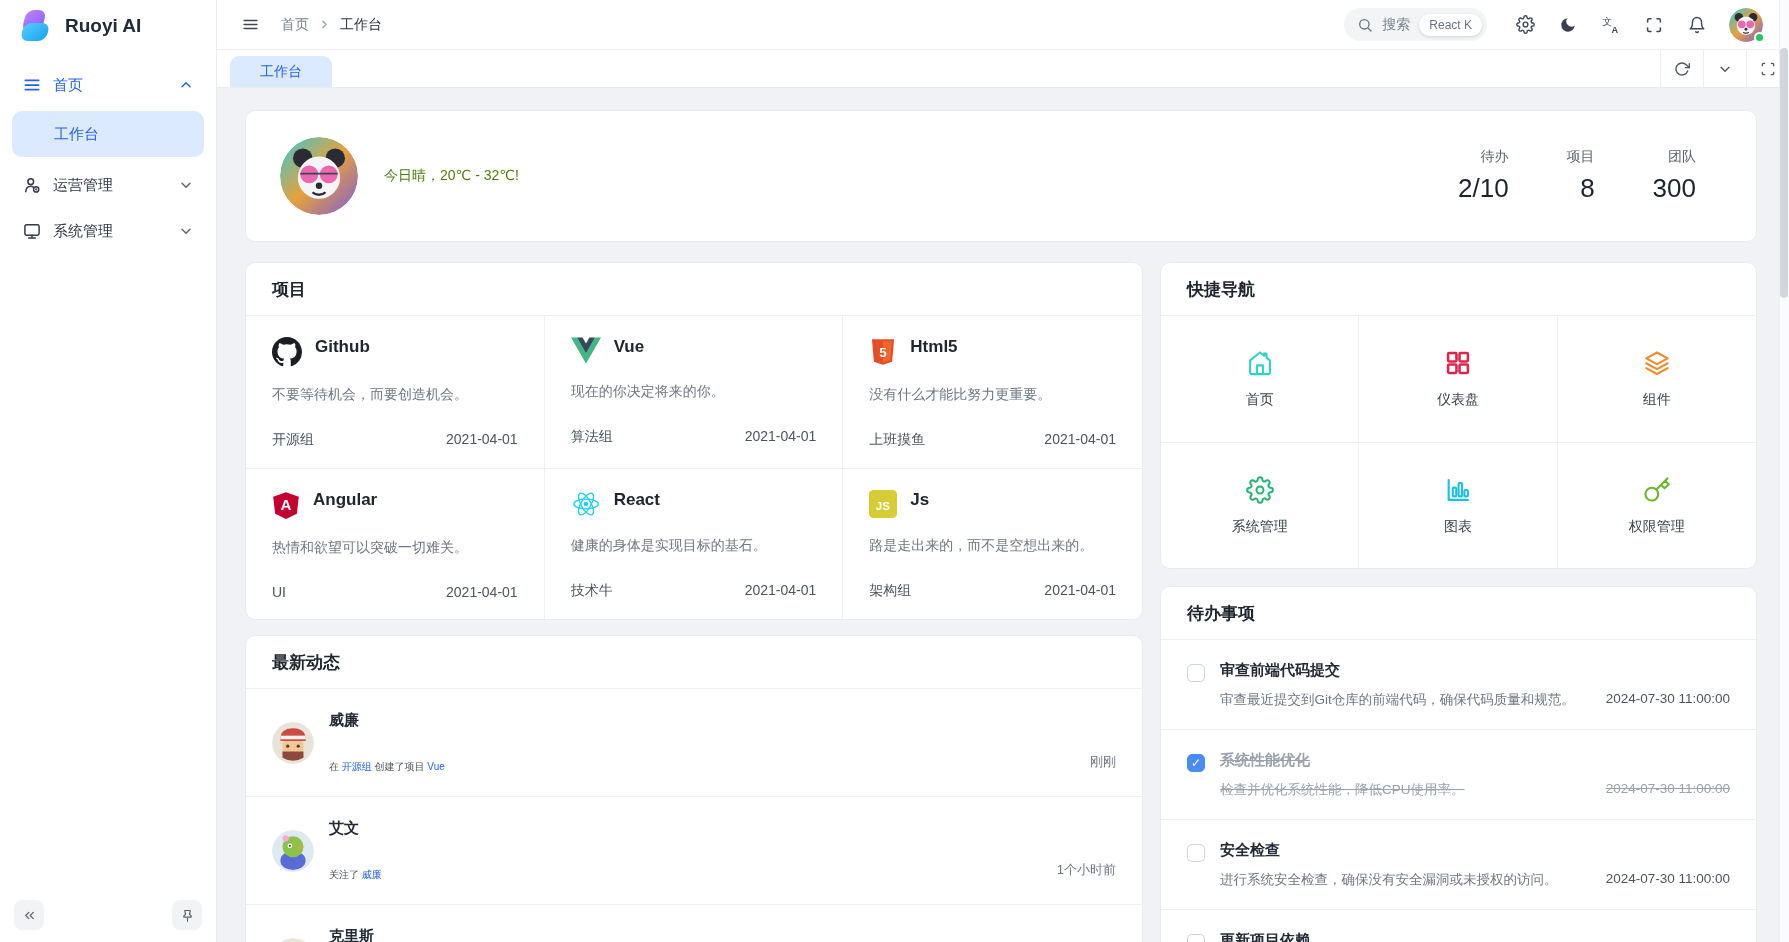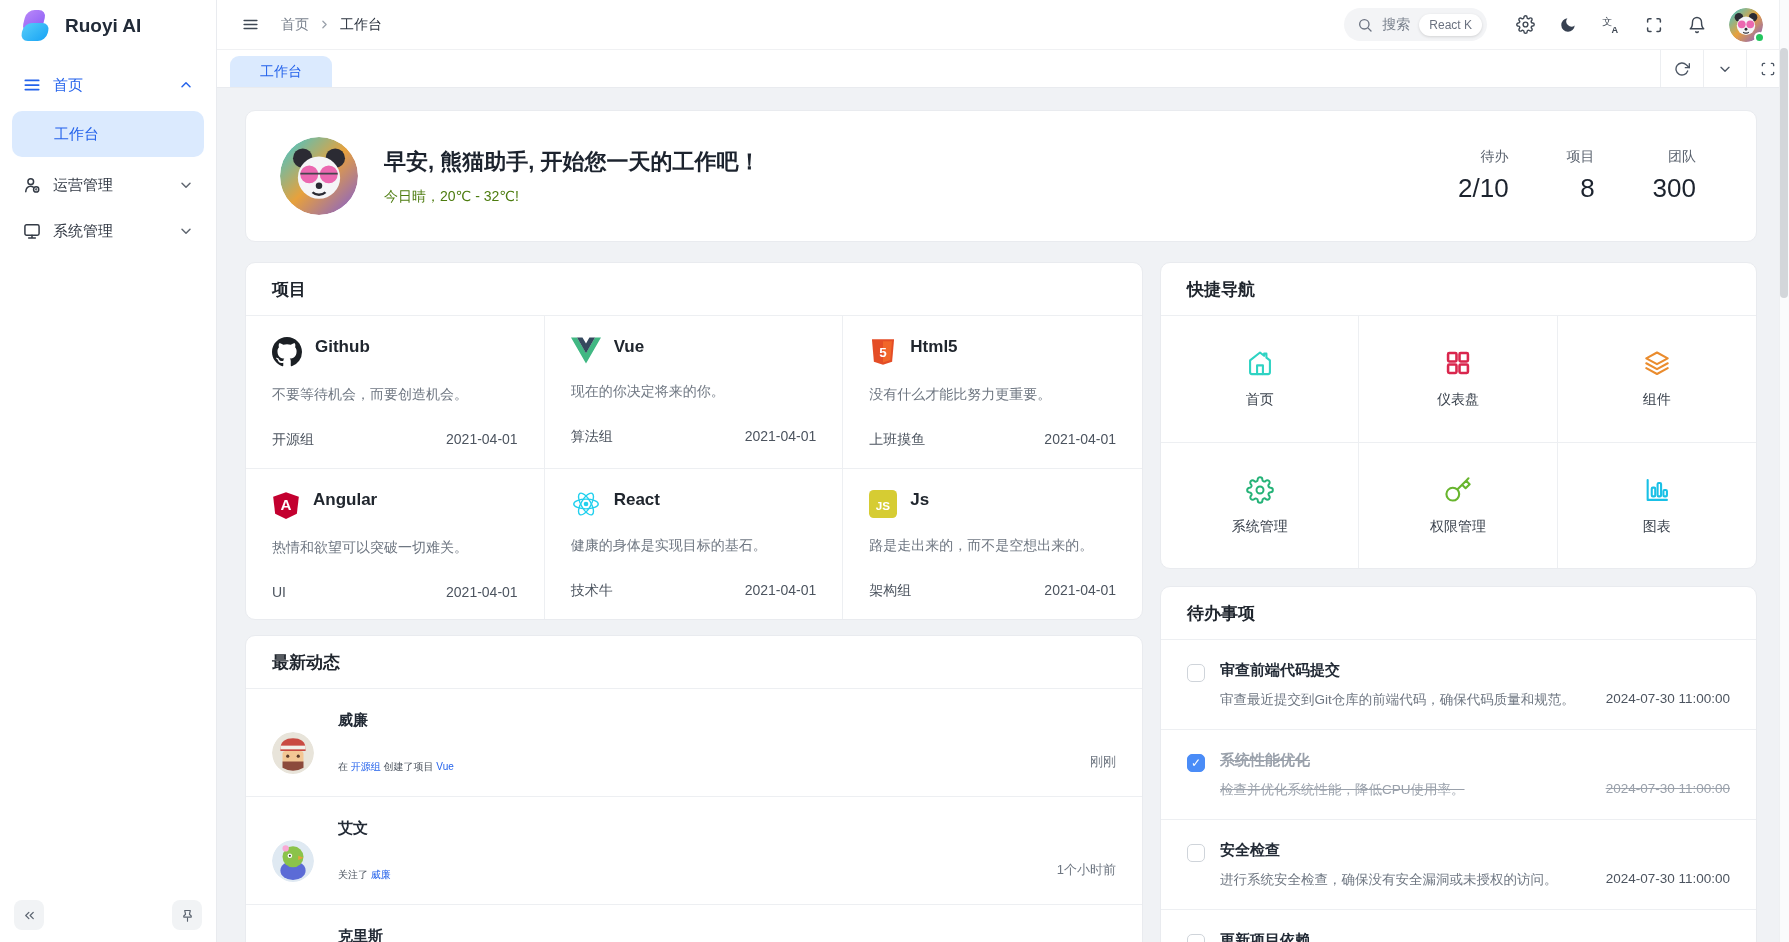--- a/index.html
+++ b/index.html
@@ -87,21 +87,21 @@
   .todo-item:not(:last-child) { border-bottom:1px solid #edeff2; }
   .todo-check { width:18px; height:18px; border:1.5px solid #cfd4da; border-radius:5px; background:#fff; margin-top:3px; flex-shrink:0; cursor:pointer; padding:0; color:#fff; font-size:12px; line-height:1; display:flex; align-items:center; justify-content:center; }
   .todo-check.checked { background:#4a8cf7; border-color:#4a8cf7; }
   .todo-body { flex:1; min-width:0; }
   .todo-title { font-size:15px; font-weight:bold; color:#222a35; margin-bottom:11px; }
   .todo-row { display:flex; justify-content:space-between; gap:18px; }
   .todo-desc { font-size:13.5px; color:#6f7782; }
   .todo-time { font-size:13.5px; color:#4c545f; white-space:nowrap; }
   .todo-item.done .todo-title, .todo-item.done .todo-desc, .todo-item.done .todo-time { color:#9aa1ab; text-decoration:line-through; }
 
-  .act-item { display:flex; gap:24px; padding:22px 26px; align-items:flex-end; }
+  .act-item { display:flex; gap:15px; padding:22px 26px; align-items:center; }
   .act-item:not(:last-child) { border-bottom:1px solid #edeff2; }
   .act-avatar { width:42px; height:42px; border-radius:50%; overflow:hidden; flex-shrink:0; }
   .act-body { flex:1; min-width:0; }
   .act-name { font-size:15px; font-weight:bold; color:#222a35; margin-bottom:13px; }
   .act-line { font-size:10px; color:#4c545f;margin-top:30px; }
   .act-link { color:#2563eb; cursor:pointer; }
   .act-time { font-size:13px; color:#6f7782; white-space:nowrap; align-self:flex-end; margin-bottom:3px; }
 
   
   .pagescroll { position:fixed; top:0; right:0; width:10px; height:100%; background:#fafbfc; border-left:1px solid #eef0f2; }
@@ -293,21 +293,20 @@
               <circle cx="34" cy="13" r="6" fill="#2b2b33"></circle>
               <circle cx="24" cy="25" r="13" fill="#f5f5f7"></circle>
               <circle cx="18" cy="23" r="5.5" fill="#e94fa3" opacity=".85"></circle>
               <circle cx="30" cy="23" r="5.5" fill="#e94fa3" opacity=".85"></circle>
               <path d="M12.5 22.5h23" stroke="#44444e" stroke-width="1"></path>
               <circle cx="24" cy="30" r="2" fill="#2b2b33"></circle>
               <path d="M20 34c2 2 6 2 8 0" stroke="#2b2b33" stroke-width="1.5" fill="none"></path>
             </svg>
         </span>
         <div>
-          <h2 class="w-title">早安, 熊猫助手, 开始您一天的工作吧！</h2>
           <div class="w-sub">今日晴，20℃ - 32℃!</div>
         </div>
         <div class="w-stats">
           <div class="stat">
             <div class="sl">待办</div>
             <div class="sv">2/10</div>
           </div>
           <div class="stat">
             <div class="sl">项目</div>
             <div class="sv">8</div>
@@ -520,34 +519,34 @@
 
               <div class="qn-cell">
                 <svg width="28" height="28" viewBox="0 0 24 24" fill="none" stroke="#24b277" stroke-width="1.7" stroke-linecap="round" stroke-linejoin="round">
                     <circle cx="12" cy="12" r="3"></circle>
                     <path d="M19.4 15a1.65 1.65 0 0 0 .33 1.82l.06.06a2 2 0 0 1 0 2.83 2 2 0 0 1-2.83 0l-.06-.06a1.65 1.65 0 0 0-1.82-.33 1.65 1.65 0 0 0-1 1.51V21a2 2 0 0 1-2 2 2 2 0 0 1-2-2v-.09A1.65 1.65 0 0 0 9 19.4a1.65 1.65 0 0 0-1.82.33l-.06.06a2 2 0 0 1-2.83 0 2 2 0 0 1 0-2.83l.06-.06a1.65 1.65 0 0 0 .33-1.82 1.65 1.65 0 0 0-1.51-1H3a2 2 0 0 1-2-2 2 2 0 0 1 2-2h.09A1.65 1.65 0 0 0 4.6 9a1.65 1.65 0 0 0-.33-1.82l-.06-.06a2 2 0 0 1 0-2.83 2 2 0 0 1 2.83 0l.06.06a1.65 1.65 0 0 0 1.82.33H9a1.65 1.65 0 0 0 1-1.51V3a2 2 0 0 1 2-2 2 2 0 0 1 2 2v.09a1.65 1.65 0 0 0 1 1.51 1.65 1.65 0 0 0 1.82-.33l.06-.06a2 2 0 0 1 2.83 0 2 2 0 0 1 0 2.83l-.06.06a1.65 1.65 0 0 0-.33 1.82V9a1.65 1.65 0 0 0 1.51 1H21a2 2 0 0 1 2 2 2 2 0 0 1-2 2h-.09a1.65 1.65 0 0 0-1.51 1z"></path>
                   </svg>
                 <span class="qn-label">系统管理</span>
               </div>
 
               <div class="qn-cell">
-                <svg width="28" height="28" viewBox="0 0 24 24" fill="none" stroke="#68b52e" stroke-width="1.8" stroke-linecap="round" stroke-linejoin="round">
-                    <path d="M21 2l-2 2m-7.61 7.61a5.5 5.5 0 1 1-7.778 7.778 5.5 5.5 0 0 1 7.777-7.777zm0 0L15.5 7.5m0 0l3 3L22 7l-3-3m-3.5 3.5L19 4"></path>
-                  </svg>
-                <span class="qn-label">权限管理</span>
-              </div>
-
-              <div class="qn-cell">
                 <svg width="28" height="28" viewBox="0 0 24 24" fill="none" stroke="#19c0e6" stroke-width="1.8" stroke-linecap="round" stroke-linejoin="round">
                     <path d="M4 3.5v17M4 20.5h16.5"></path>
                     <rect x="7.5" y="10" width="3" height="7.5" rx="1"></rect>
                     <rect x="12.5" y="6" width="3" height="11.5" rx="1"></rect>
                     <rect x="17.5" y="12" width="3" height="5.5" rx="1"></rect>
                   </svg>
                 <span class="qn-label">图表</span>
+              </div>
+
+              <div class="qn-cell">
+                <svg width="28" height="28" viewBox="0 0 24 24" fill="none" stroke="#68b52e" stroke-width="1.8" stroke-linecap="round" stroke-linejoin="round">
+                    <path d="M21 2l-2 2m-7.61 7.61a5.5 5.5 0 1 1-7.778 7.778 5.5 5.5 0 0 1 7.777-7.777zm0 0L15.5 7.5m0 0l3 3L22 7l-3-3m-3.5 3.5L19 4"></path>
+                  </svg>
+                <span class="qn-label">权限管理</span>
               </div>
 
             </div>
           </section>
 
           <section class="card">
             <div class="card-header">待办事项</div>
             <div>
 
               <div class="todo-item">

